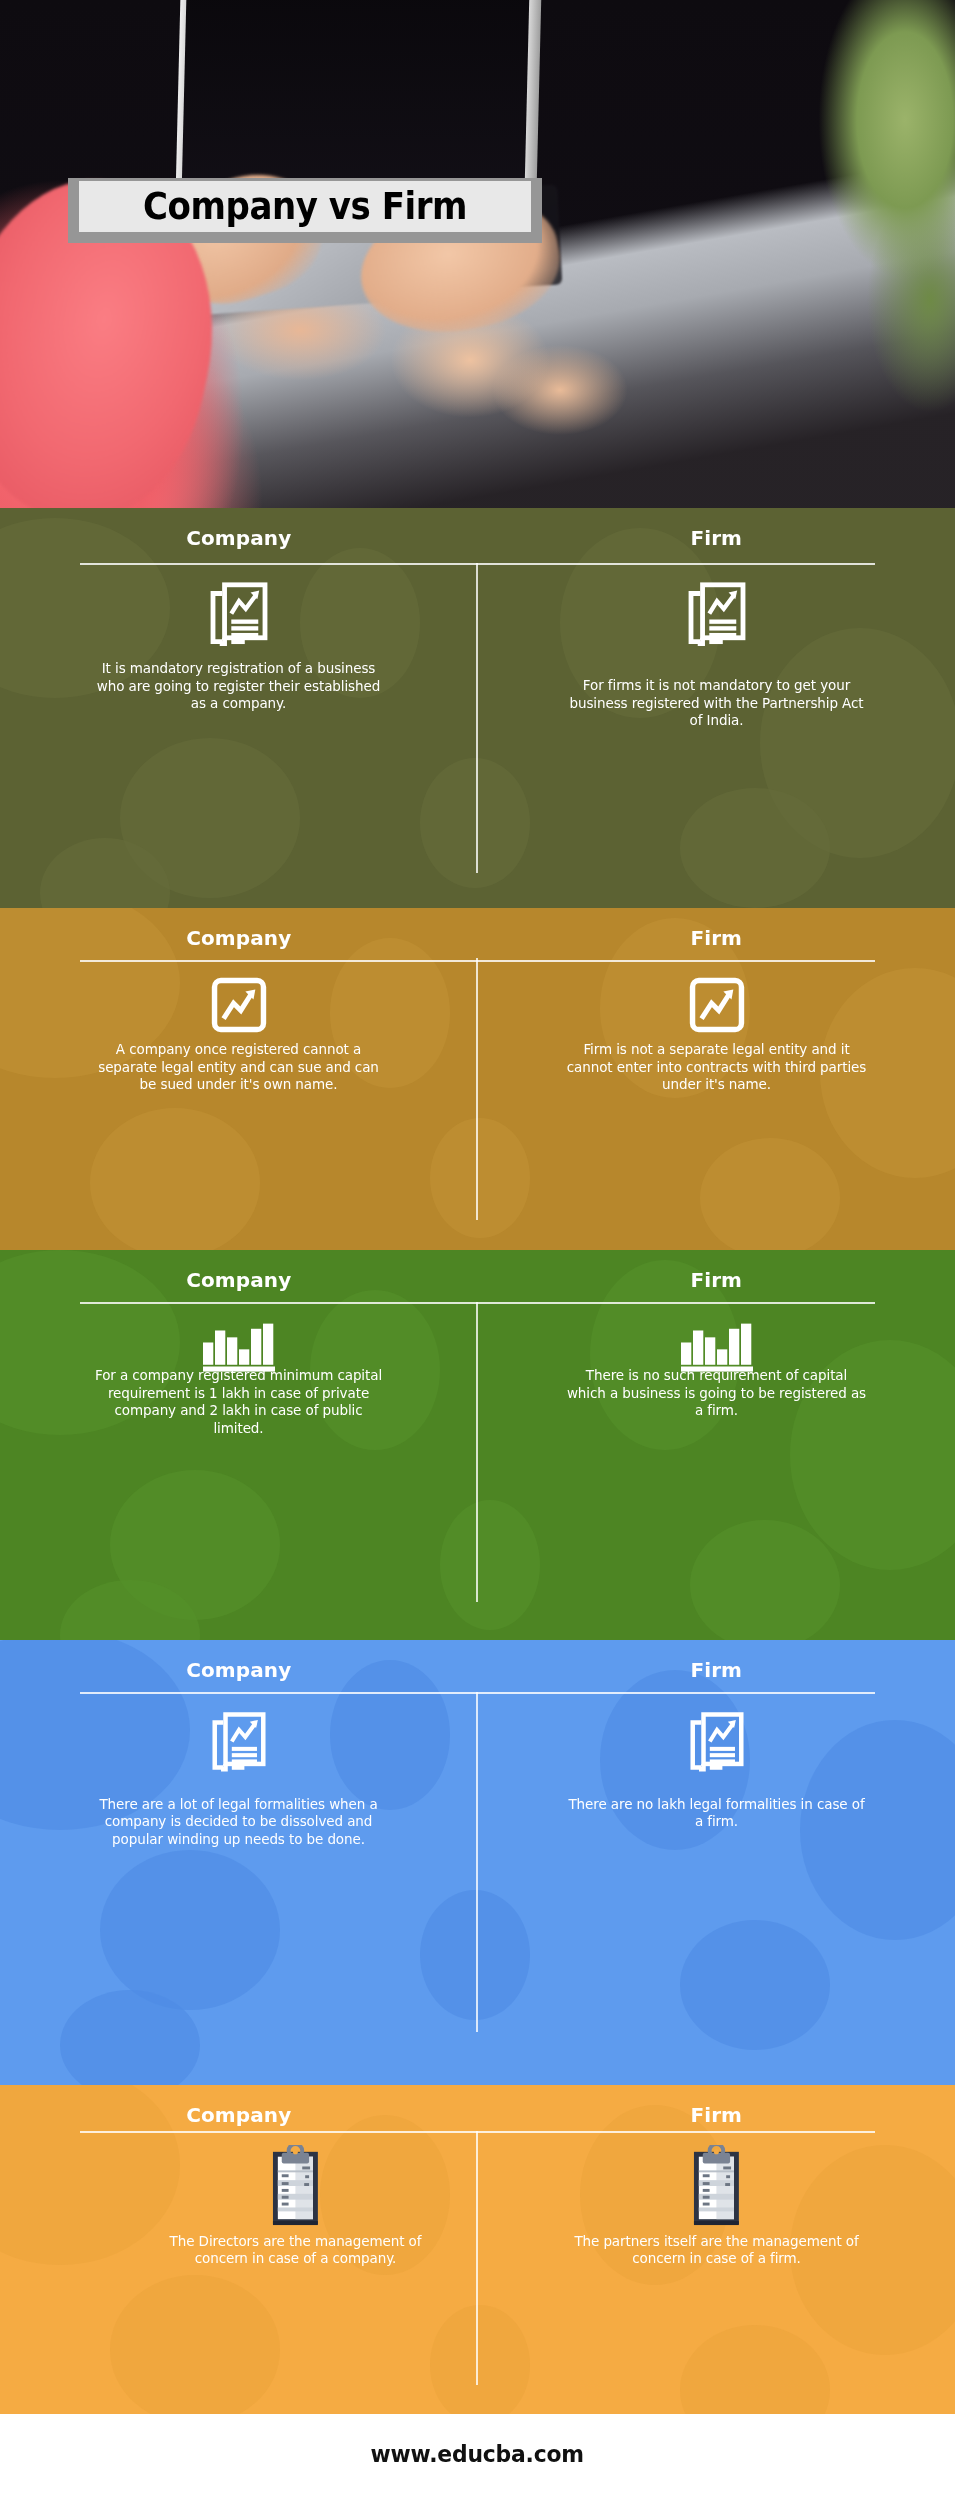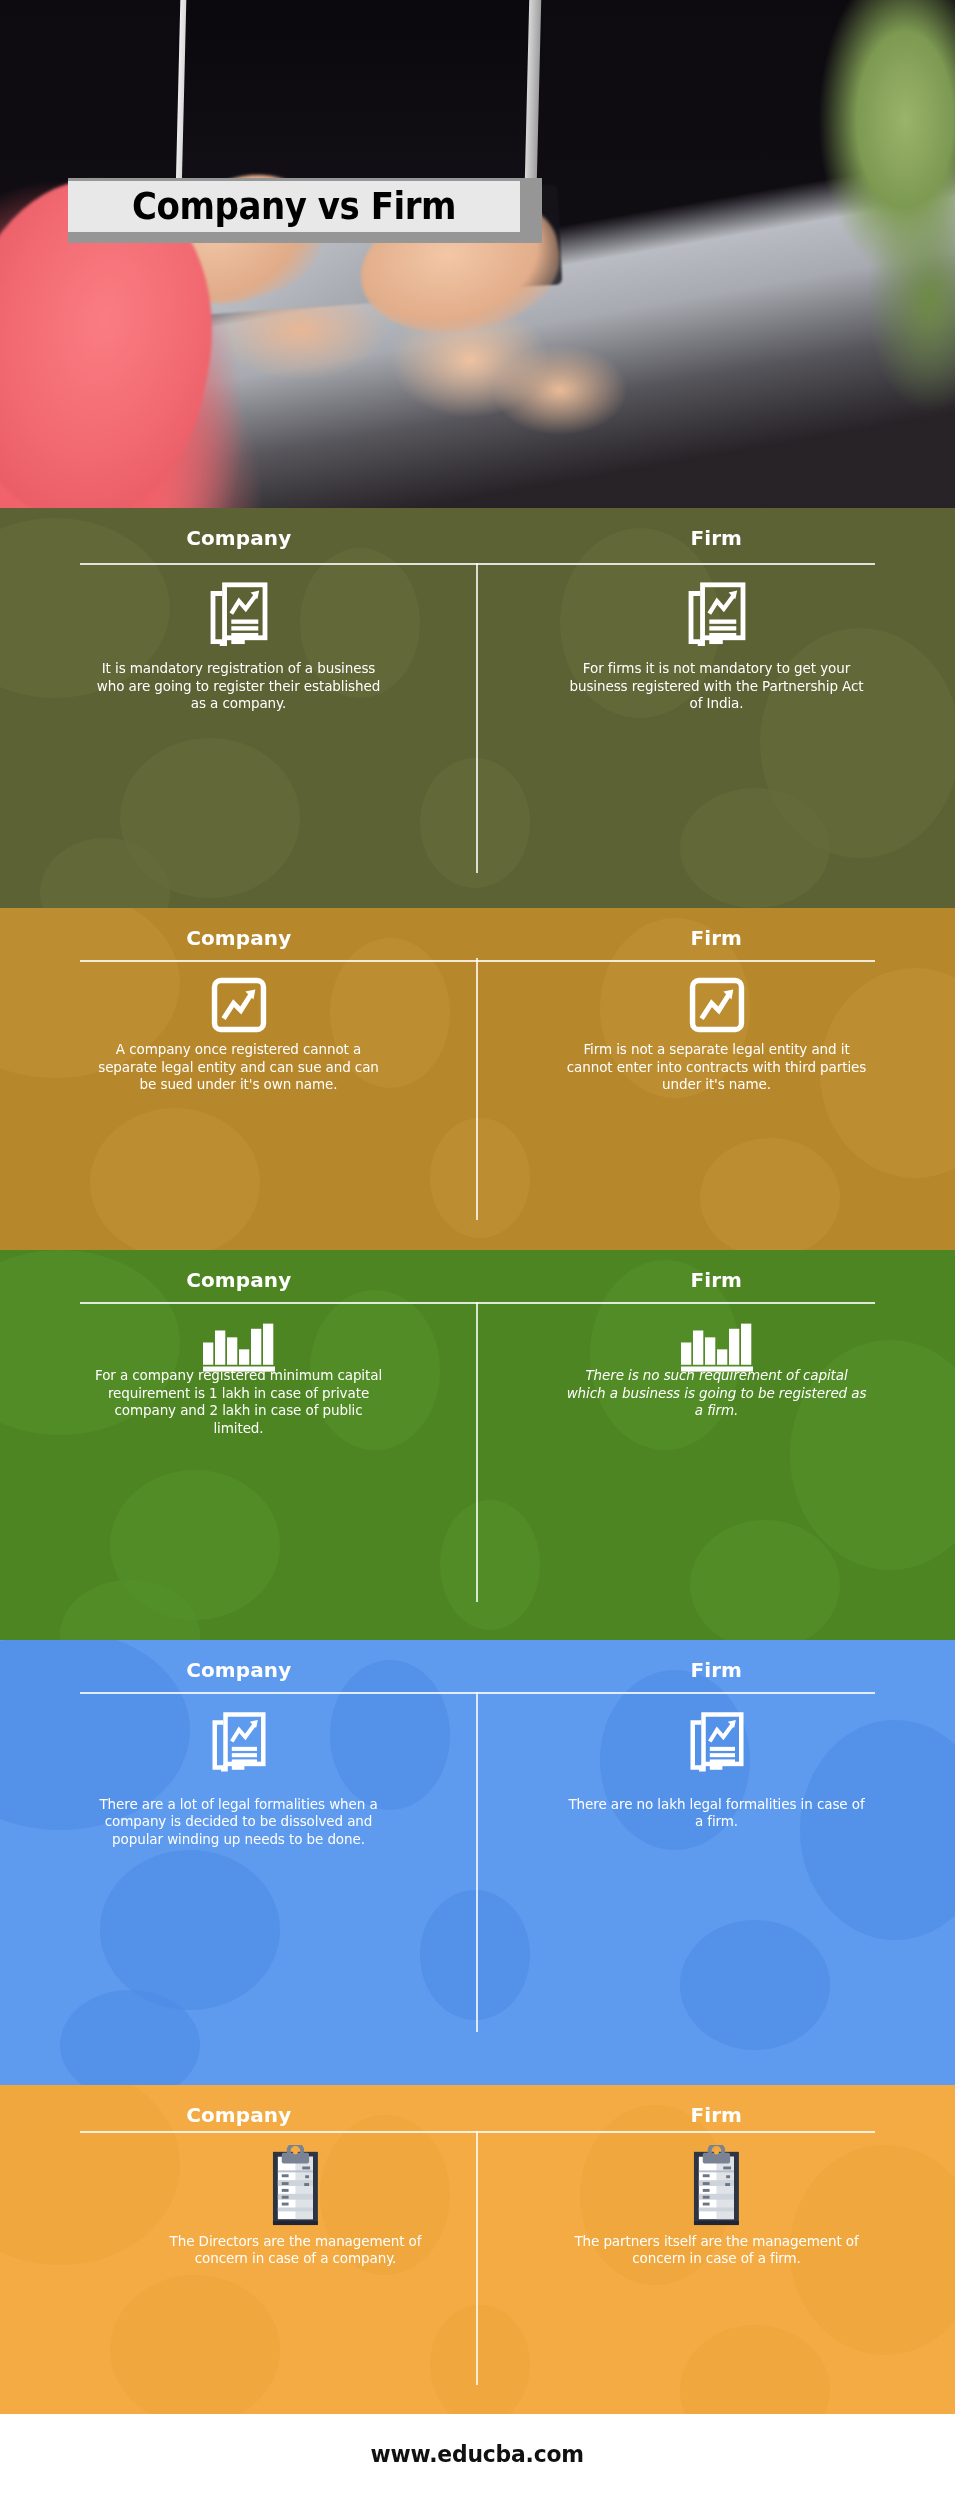--- a/index.html
+++ b/index.html
@@ -115,20 +115,21 @@
   }
 
   
   .title-outer {
     position: absolute;
     left: 68px; top: 178px;
     width: 474px; height: 65px;
     background: #969696;
     display: flex;
     align-items: flex-start;
+    justify-content: center;
     z-index: 5;
   }
   .title-inner {
     margin-top: 3px;
     width: 452px; height: 51px;
     background: #e8e8e8;
     display: flex;
     align-items: center;
     justify-content: center;
   }
@@ -284,21 +285,21 @@
     <rect x="16" y="5" width="42" height="55" fill="none" stroke="#fff" stroke-width="5"></rect>
     <polyline points="23,35 31,22 38,30 49,15" fill="none" stroke="#fff" stroke-width="4.5" stroke-linejoin="miter"></polyline>
     <polygon points="43,13 52,11 50,20" fill="#fff"></polygon>
     <rect x="23" y="41" width="28" height="4.5" fill="#fff"></rect>
     <rect x="23" y="48" width="28" height="4.5" fill="#fff"></rect>
     <rect x="23" y="55" width="28" height="4.5" fill="#fff"></rect>
     <rect x="23" y="62" width="14" height="4.5" fill="#fff"></rect>
     <path d="M11 66 L16 66 L16 60" fill="none" stroke="#fff" stroke-width="5"></path>
   </svg>
             </div>
-        <div class="cell-text" style="margin-top:7px;width:300px;">For firms it is not mandatory to get your business registered with the Partnership Act of India.</div>
+        <div class="cell-text" style="margin-top:24px;width:300px;">For firms it is not mandatory to get your business registered with the Partnership Act of India.</div>
       </div>
     </div>
       </div>
       <div class="section" style="position: absolute; left: 0px; top: 908px; height: 342px; background: rgb(183, 135, 44);">
     <div class="blob-layer">
           <div class="blob" style="left:-70px;top:-20px;width:250px;height:190px;background:#c09134;opacity:.65"></div>
           <div class="blob" style="left:330px;top:30px;width:120px;height:150px;background:#c09134;opacity:.65"></div>
           <div class="blob" style="left:600px;top:10px;width:150px;height:180px;background:#c09134;opacity:.65"></div>
           <div class="blob" style="left:820px;top:60px;width:190px;height:210px;background:#c09134;opacity:.65"></div>
           <div class="blob" style="left:90px;top:200px;width:170px;height:150px;background:#c09134;opacity:.65"></div>
@@ -363,21 +364,21 @@
                 <rect x="28" y="20" width="12" height="32" fill="#fff"></rect>
                 <rect x="42" y="34" width="12" height="18" fill="#fff"></rect>
                 <rect x="56" y="10" width="12" height="42" fill="#fff"></rect>
                 <rect x="70" y="4" width="12" height="48" fill="#fff"></rect>
                 <rect x="0" y="54" width="84" height="6" fill="#fff"></rect>
   </svg>
             </div>
         <div class="cell-text" style="margin-top:-4.799999999999997px;width:300px;">For a company registered minimum capital requirement is 1 lakh in case of private company and 2 lakh in case of public limited.</div>
       </div>
 
-      <div class="cell" style="left:478px;top:0px;width:477px;font-style:italic;">
+      <div class="cell" style="left:478px;top:0px;width:477px;">
         <div class="icon-wrap" style="margin-top:70px;">
               <svg width="72" height="51.839999999999996" viewBox="0 0 84 60">
     <rect x="0" y="26" width="12" height="26" fill="#fff"></rect>
                 <rect x="14" y="12" width="12" height="40" fill="#fff"></rect>
                 <rect x="28" y="20" width="12" height="32" fill="#fff"></rect>
                 <rect x="42" y="34" width="12" height="18" fill="#fff"></rect>
                 <rect x="56" y="10" width="12" height="42" fill="#fff"></rect>
                 <rect x="70" y="4" width="12" height="48" fill="#fff"></rect>
                 <rect x="0" y="54" width="84" height="6" fill="#fff"></rect>
   </svg>

